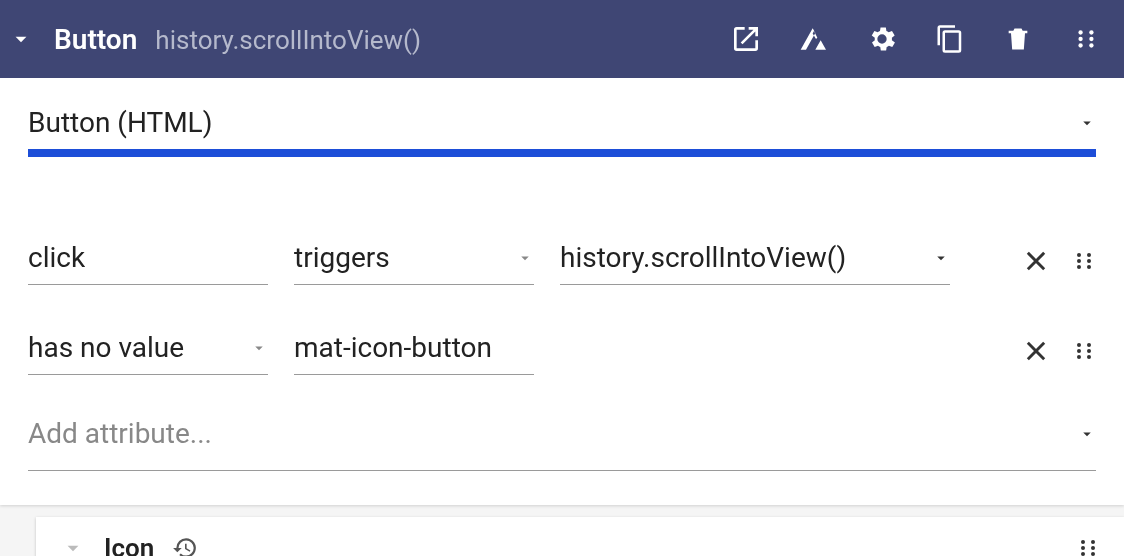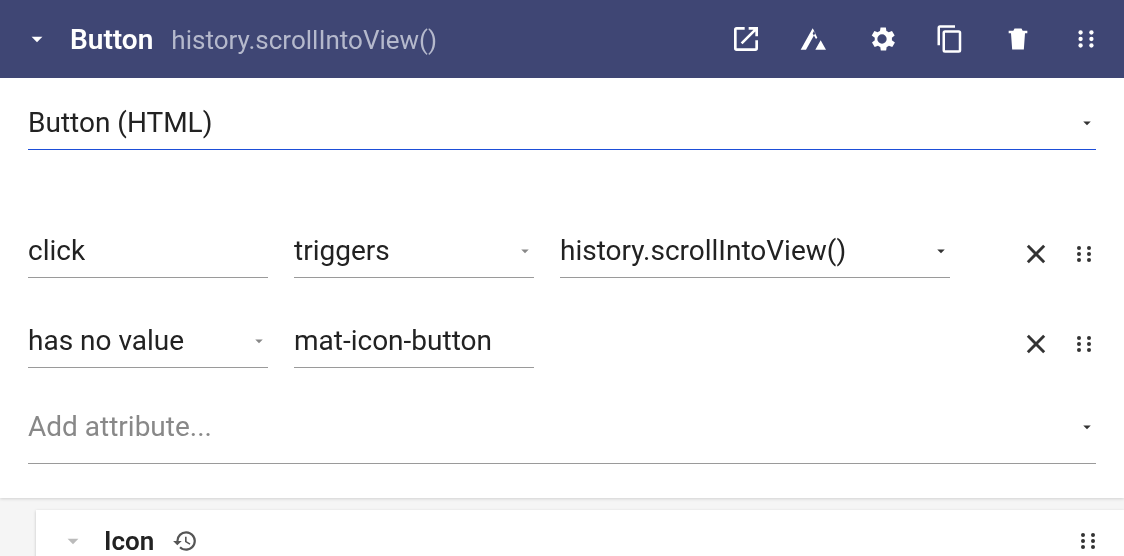--- a/index.html
+++ b/index.html
@@ -13,31 +13,31 @@
     .panel {
       background: #fff;
       box-shadow: 0 1px 3px rgba(0,0,0,0.15);
     }
     .header {
       background: #3f4674;
       color: #fff;
       display: flex;
       align-items: center;
       height: 78px;
-      padding: 0 18px 0 24px;
+      padding: 0 18px 0 8px;
     }
     .header-left { display: flex; align-items: center; gap: 20px; flex: 1; }
     .chev-down { display: flex; align-items: center; justify-content: center; cursor: pointer; }
     .title-group { display: flex; align-items: baseline; gap: 18px; }
     .title { font-size: 28px; font-weight: 600; color: #fff; }
     .subtitle { font-size: 26px; color: #b5b9cc; }
     .header-icons { display: flex; align-items: center; gap: 28px; }
     .ico-btn { width: 40px; height: 40px; display: flex; align-items: center; justify-content: center; cursor: pointer; color: #fff; }
     .body { background: #fff; padding: 28px 28px 34px 28px; }
-    .selector-row { display: flex; align-items: center; justify-content: space-between; border-bottom: 1px solid #1d4ed8; padding-bottom: 10px; margin-bottom: 36px; }
+    .selector-row { display: flex; align-items: center; justify-content: space-between; border-bottom: 8px solid #1d4ed8; padding-bottom: 10px; margin-bottom: 36px; }
     .selector-text { font-size: 28px; color: #222; }
     .small-arrow { color: #444; }
     .attr-row { display: flex; align-items: flex-end; gap: 26px; margin-bottom: 42px; }
     .field { border-bottom: 1px solid #9a9a9a; padding: 4px 0 10px 0; font-size: 28px; color: #222; display: flex; align-items: center; justify-content: space-between; }
     .field .txt { white-space: nowrap; overflow: hidden; text-overflow: ellipsis; }
     .w-event { width: 240px; }
     .w-op { width: 240px; margin-top: 44px; }
     .w-target { width: 390px; }
     .w-attr { width: 240px; }
     .w-val { width: 240px; }

